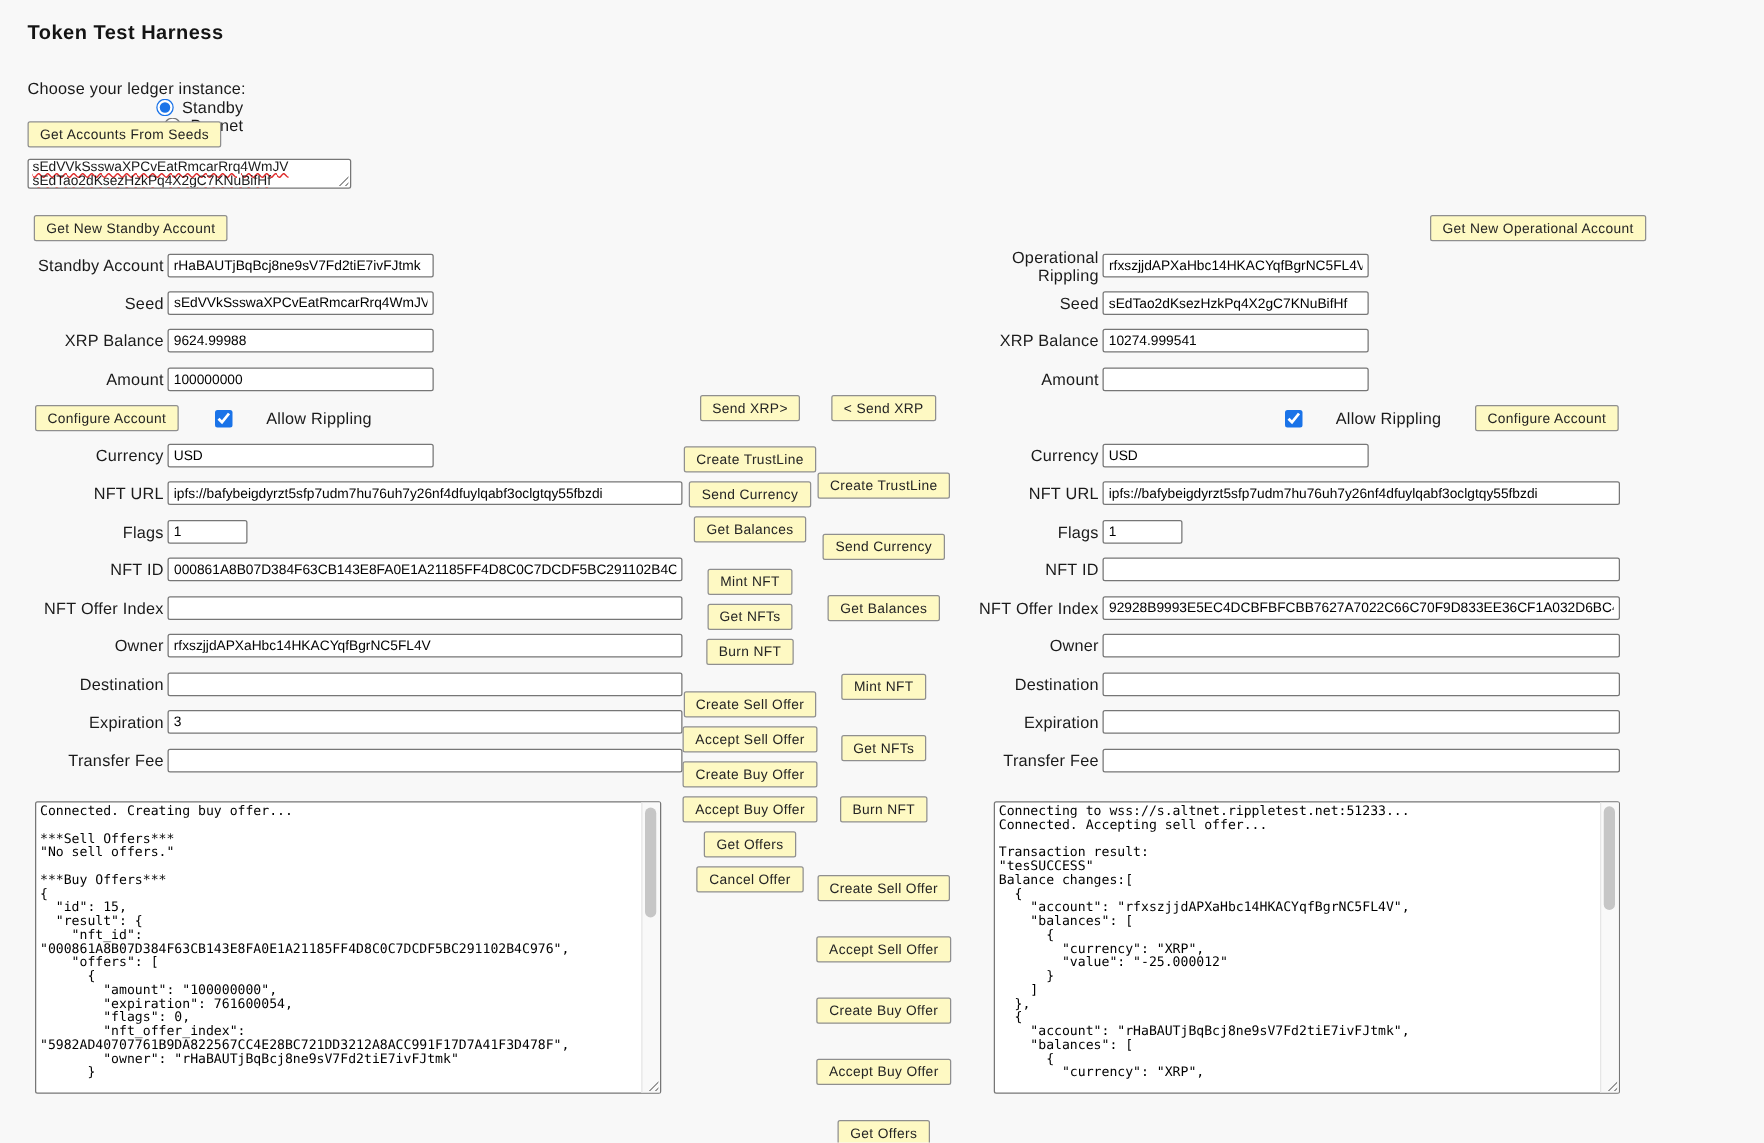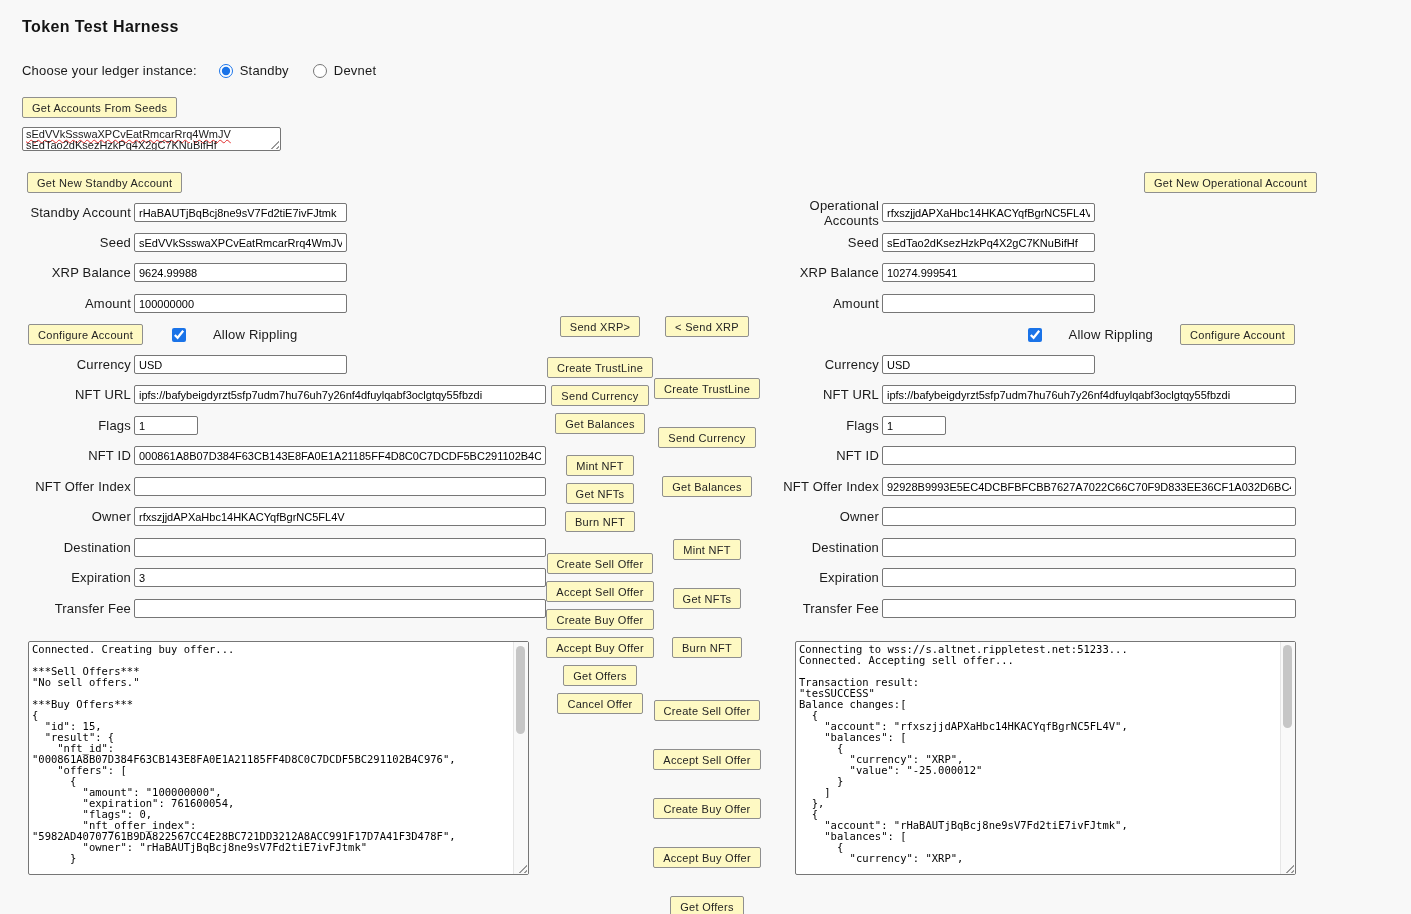--- a/index.html
+++ b/index.html
@@ -6,21 +6,21 @@
   body{
     width:1411px;height:914px;position:relative;overflow:hidden;
     background:#f8f8f8;
     font-family:"Liberation Sans", sans-serif;
     color:#1a1a1a;
   }
   .abs{position:absolute;}
   
   .page-title{left:22px;top:18px;font-size:16px;font-weight:600;letter-spacing:.4px;color:#141414;}
   
-  .ledger-row{left:22px;top:63px;display:flex;align-items:flex-start;height:18px;font-size:13px;letter-spacing:.2px;}
+  .ledger-row{left:22px;top:63px;display:flex;align-items:flex-end;height:18px;font-size:13px;letter-spacing:.2px;flex-direction:column;}
   .ledger-row .prompt{margin-right:22px;}
   .ledger-opt{display:flex;align-items:center;margin-right:24px;font-weight:500;}
   input[type=radio],input[type=checkbox]{
     width:14px;height:14px;margin:0 7px 0 0;accent-color:#1a73e8;
   }
   
   .btn{
     display:inline-flex;align-items:center;justify-content:center;
     font-family:inherit;font-size:11px;letter-spacing:.3px;color:#242424;
     background:#fef9c3;border:1px solid #8f8f8f;border-radius:2px;
@@ -159,21 +159,21 @@
 <div class="frow lrow" style="top:568px;">
   <label>Expiration</label>
   <input class="txt w-wide" value="3" style="">
 </div>
 <div class="frow lrow" style="top:599px;">
   <label>Transfer Fee</label>
   <input class="txt w-wide" value="" style="">
 </div>
 
 <div class="frow rrow" style="top:203px;">
-  <label>Operational Accounts</label>
+  <label>Operational Rippling</label>
   <input class="txt w-narrow" value="rfxszjjdAPXaHbc14HKACYqfBgrNC5FL4V" style="">
 </div>
 <div class="frow rrow" style="top:233px;">
   <label>Seed</label>
   <input class="txt w-narrow" value="sEdTao2dKsezHzkPq4X2gC7KNuBifHf" style="">
 </div>
 <div class="frow rrow" style="top:263px;">
   <label>XRP Balance</label>
   <input class="txt w-narrow" value="10274.999541" style="">
 </div>

